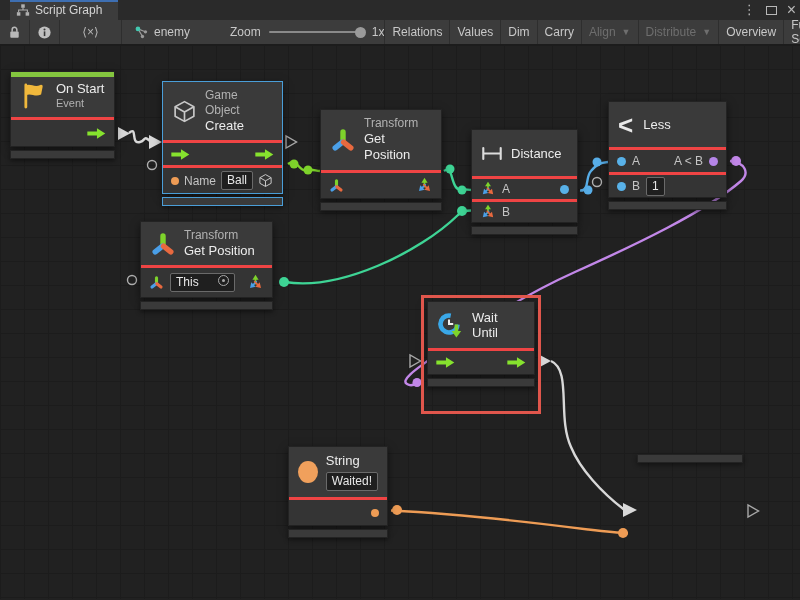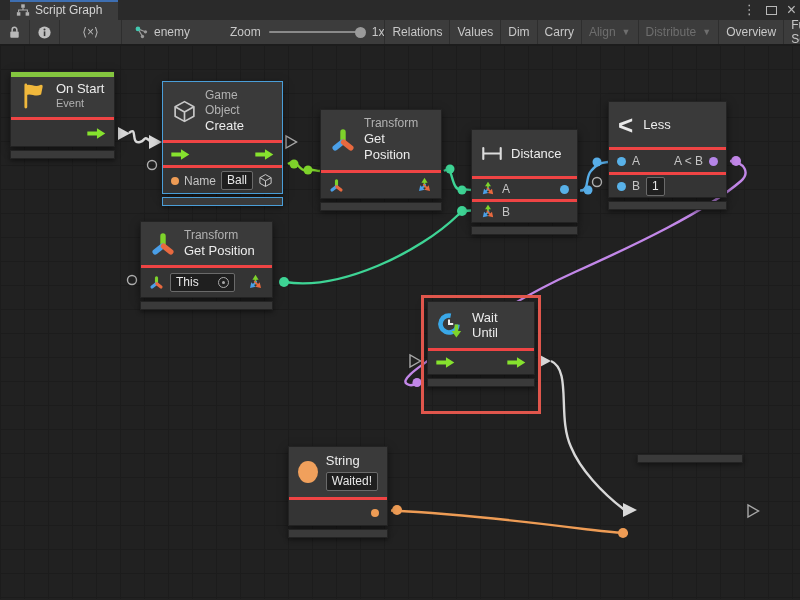--- a/index.html
+++ b/index.html
@@ -53,21 +53,21 @@
   .row { display:flex; align-items:center; gap:7px; padding:0 8px; border-top:3px solid #ef4444; background:#343434; }
   .spacer { flex:1; }
   .plabel { font-size:12px; color:#c4c4c4; }
   .dot { width:9px; height:9px; border-radius:50%; flex:0 0 auto; }
   .dot.small { width:8px; height:8px; }
   .field { background:#1f1f1f; border:1px solid #6a6a6a; border-radius:2px; color:#e8e8e8;
            font-size:12px; padding:1px 5px; line-height:15px; white-space:nowrap; }
   .green-strip { height:5px; background:#84c63f; }
   .picker { width:11px; height:11px; border:1px solid #aaa; border-radius:50%; position:relative; flex:0 0 auto; }
   .picker::after { content:""; position:absolute; left:3px; top:3px; width:3px; height:3px; border-radius:50%; background:#aaa; }
-  .this-field { display:flex; align-items:center; gap:6px; width:70px; justify-content:space-between; }
+  .this-field { display:flex; align-items:flex-start; gap:6px; width:70px; justify-content:space-between; }
   .lt-icon { font-size:26px; font-weight:bold; color:#e8e8e8; line-height:24px; }
   .string-circle { width:22px; height:22px; border-radius:50%; background:#f0a05c; }
   .red-frame { position:absolute; border:3px solid #e0564c; z-index:3; pointer-events:none; }
   .icon { flex:0 0 auto; display:block; }
 </style>
 </head>
 <body>
 
 <svg width="0" height="0" style="position:absolute">
   <defs>

